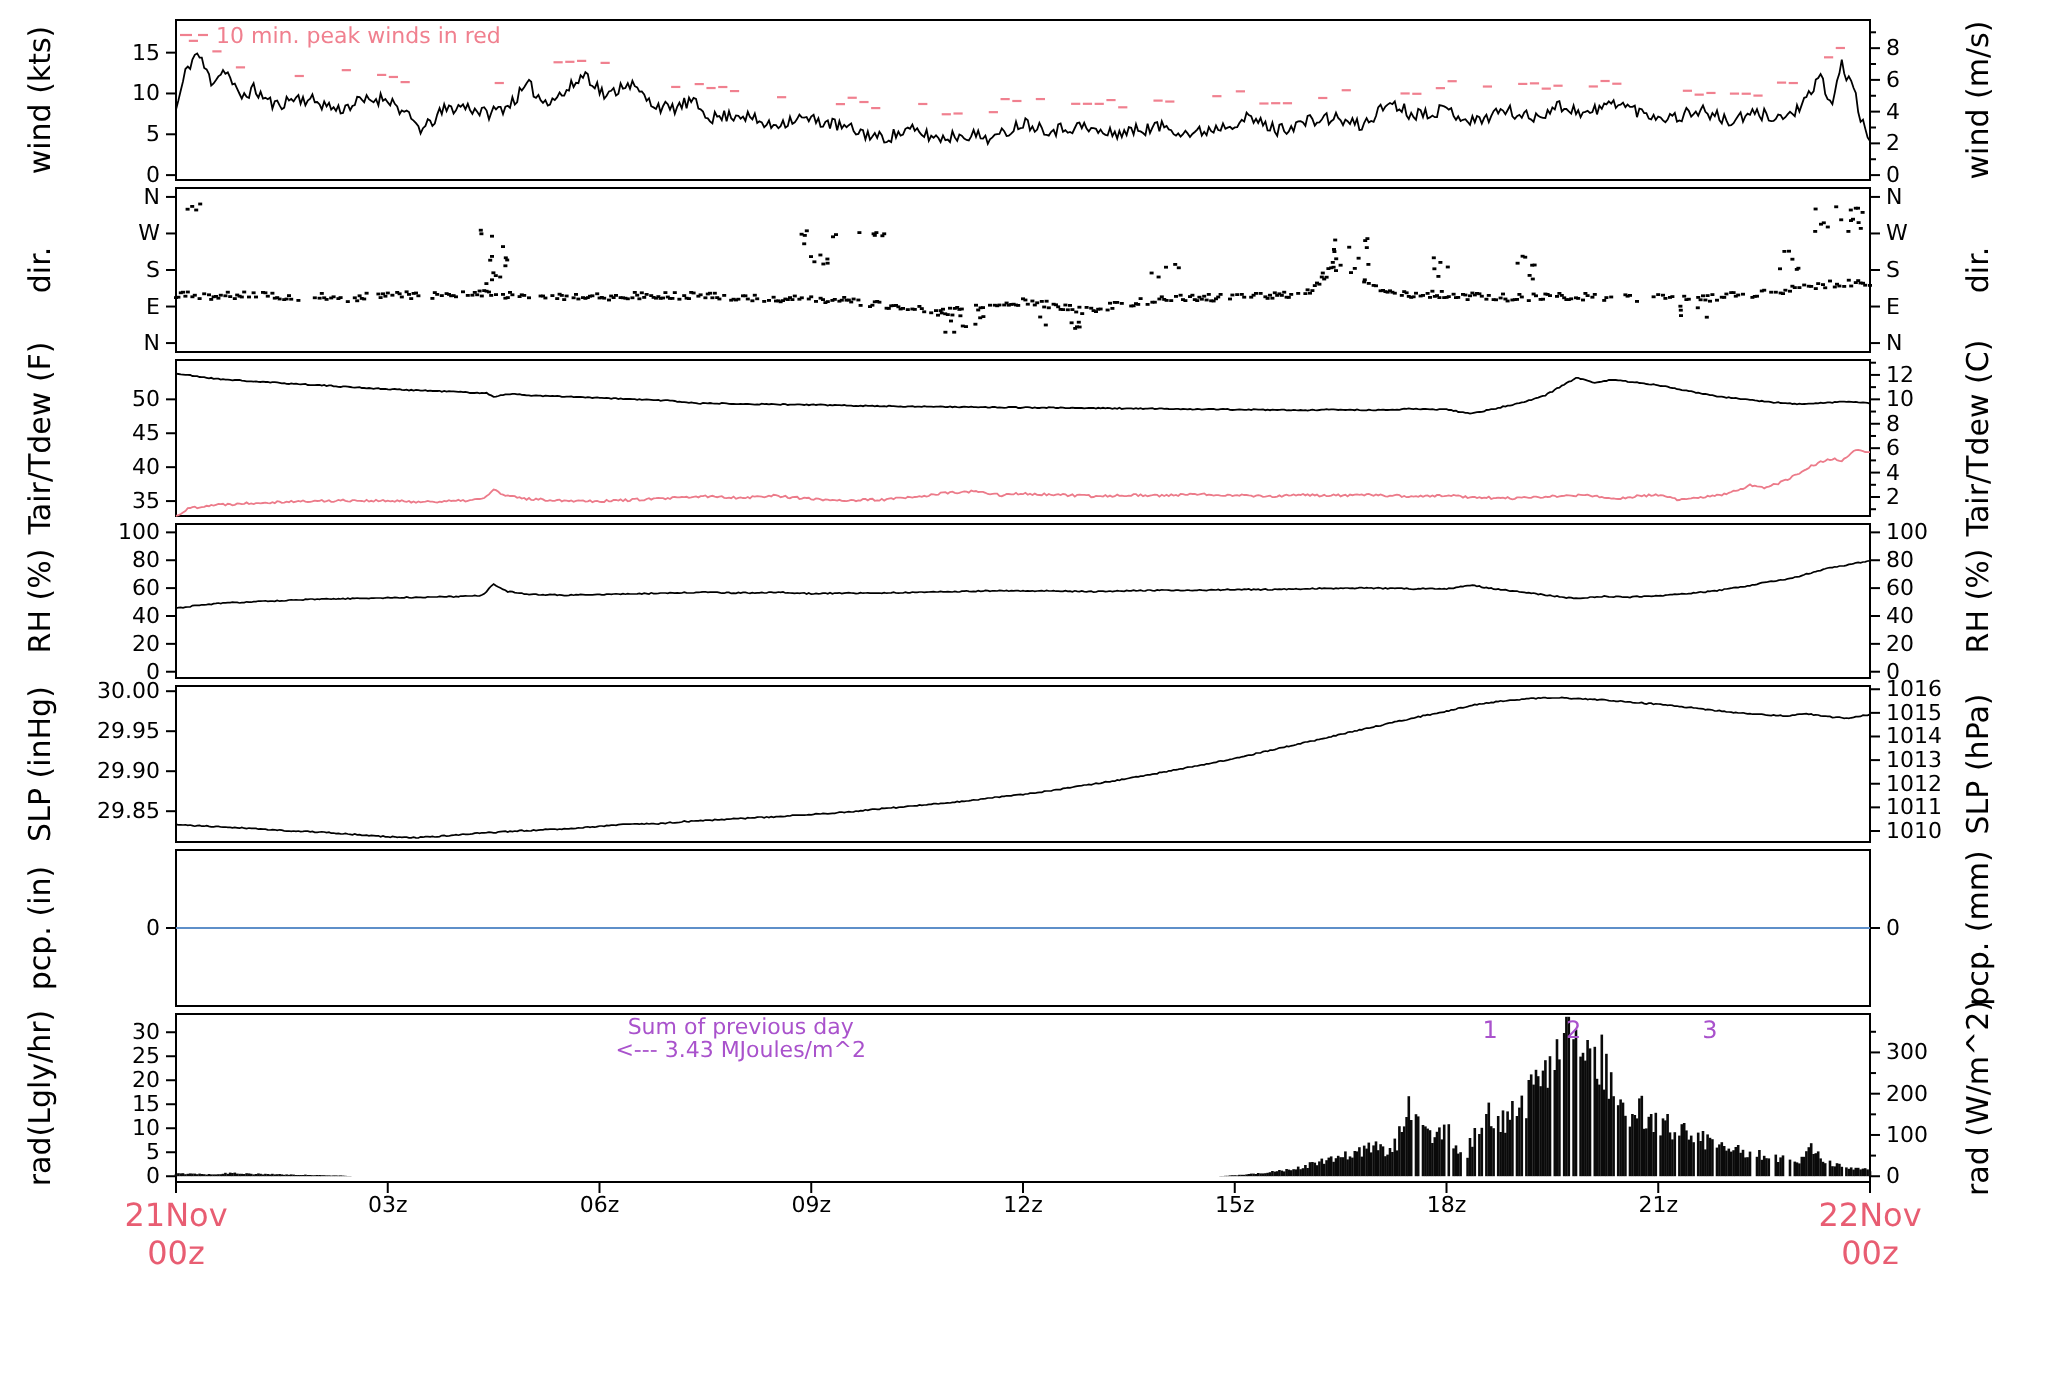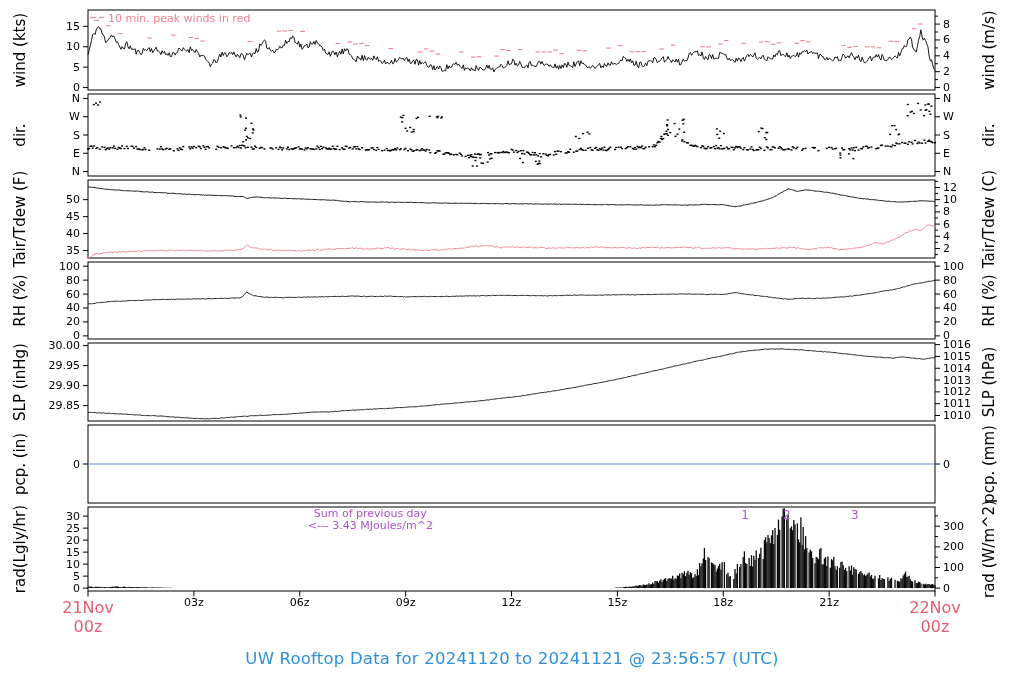--- a/index.html
+++ b/index.html
@@ -1205,14 +1205,13 @@
       <text x="405.625" y="606" text-anchor="middle" font-size="11" fill="#000">09z</text>
       <text x="511.5" y="606" text-anchor="middle" font-size="11" fill="#000">12z</text>
       <text x="617.375" y="606" text-anchor="middle" font-size="11" fill="#000">15z</text>
       <text x="723.25" y="606" text-anchor="middle" font-size="11" fill="#000">18z</text>
       <text x="829.125" y="606" text-anchor="middle" font-size="11" fill="#000">21z</text>
       <text x="88" y="613" text-anchor="middle" font-size="16" fill="#e85d72">21Nov</text>
       <text x="88" y="632" text-anchor="middle" font-size="16" fill="#e85d72">00z</text>
       <text x="935" y="613" text-anchor="middle" font-size="16" fill="#e85d72">22Nov</text>
       <text x="935" y="632" text-anchor="middle" font-size="16" fill="#e85d72">00z</text>
     </svg>
-  <div id="chart-title" style="color: rgb(47, 144, 217);">UW Rooftop Data for 20241120  to  20241121 @ 23:56:57  (UTC)</div>
 </div>
 
 </body></html>

